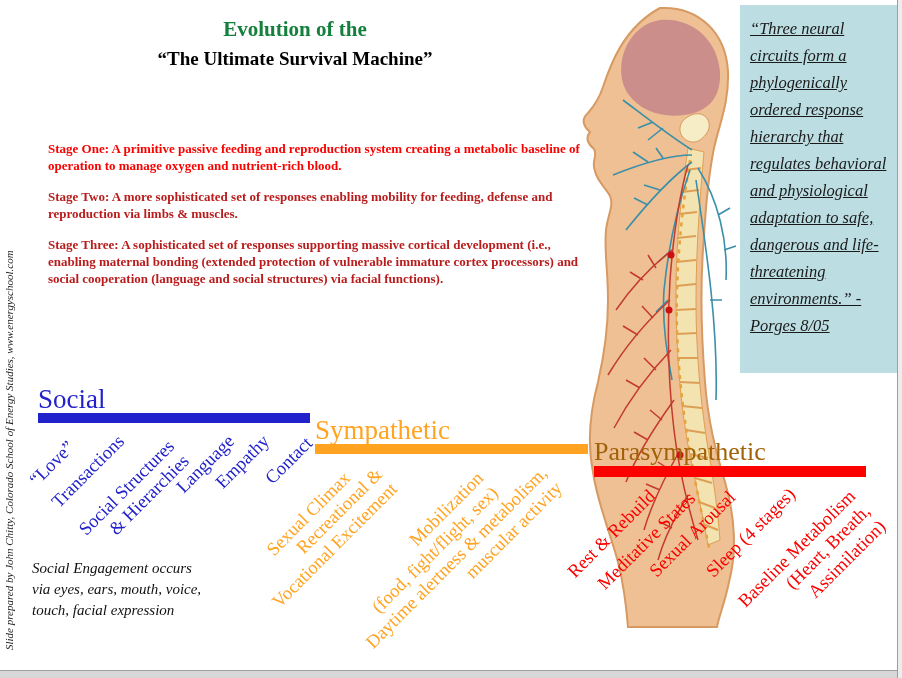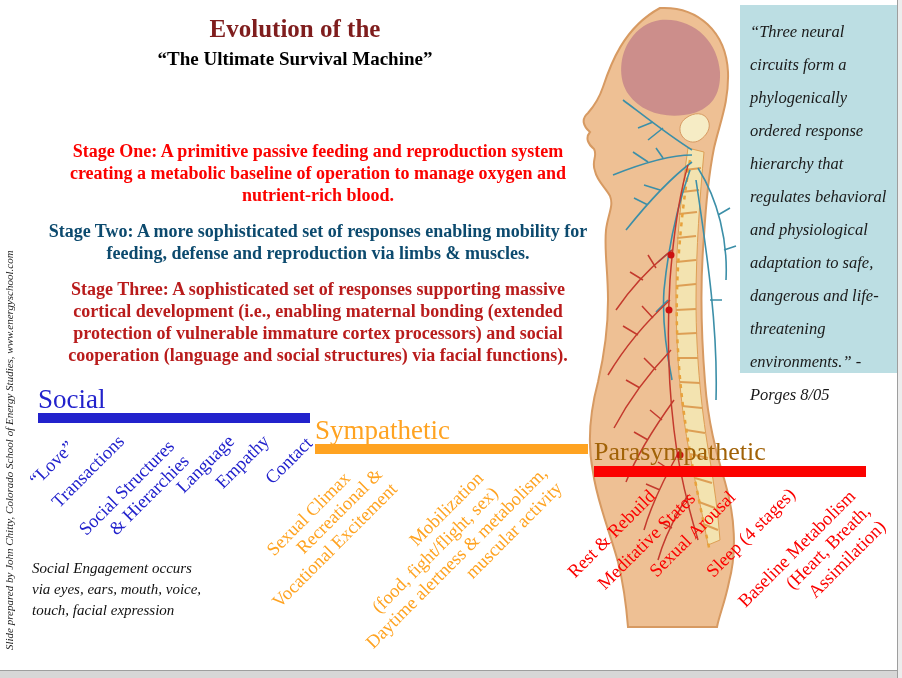--- a/index.html
+++ b/index.html
@@ -5,33 +5,33 @@
   html,body{margin:0;padding:0;}
   body{
     width:902px;height:678px;position:relative;overflow:hidden;
     background:#ffffff;
     font-family:"Liberation Serif","DejaVu Serif",serif;
   }
   .abs{position:absolute;}
 
   
   .title-wrap{left:55px;top:12px;width:480px;text-align:center;}
-  .title-line{font-weight:bold;font-size:25px;line-height:34px;color:#7f1d1d;}
+  .title-line{font-weight:bold;font-size:21px;line-height:34px;color:#15803d;}
   .subtitle{font-weight:bold;font-size:19px;line-height:26px;color:#000000;}
 
   
   .stages{left:48px;top:140px;width:540px;}
-  .stage{font-weight:bold;font-size:18px;line-height:22px;margin:0 0 14px 0;text-align:center;}
+  .stage{font-weight:bold;font-size:13px;line-height:17px;margin:0 0 14px 0;}
   .stage-one{color:#fb0200;}
-  .stage-two{color:#0c4a6e;font-family:Liberation Serif, serif;}
+  .stage-two{color:#b91c1c;font-family:Liberation Serif, serif;}
   .stage-three{color:#b91c1c;}
 
   
   .quote-box{left:740px;top:5px;width:157px;height:368px;background:#bcdee3;box-sizing:border-box;padding:10px 10px;}
-  .quote-text{font-style:italic;font-size:16.5px;line-height:33px;color:#1a1a1a;}
+  .quote-text{font-style:italic;font-size:16.5px;line-height:27px;color:#1a1a1a;text-decoration:underline;}
 
   
   .credit{left:3px;top:650px;transform:rotate(-90deg);transform-origin:0 0;white-space:nowrap;
           font-style:italic;font-size:11px;color:#222222;}
 
   
   .note{left:16px;top:558px;width:180px;font-style:italic;font-size:15px;line-height:21px;color:#111111;margin-left:16px;}
 
   
   .sec-head{font-size:27px;line-height:30px;}

